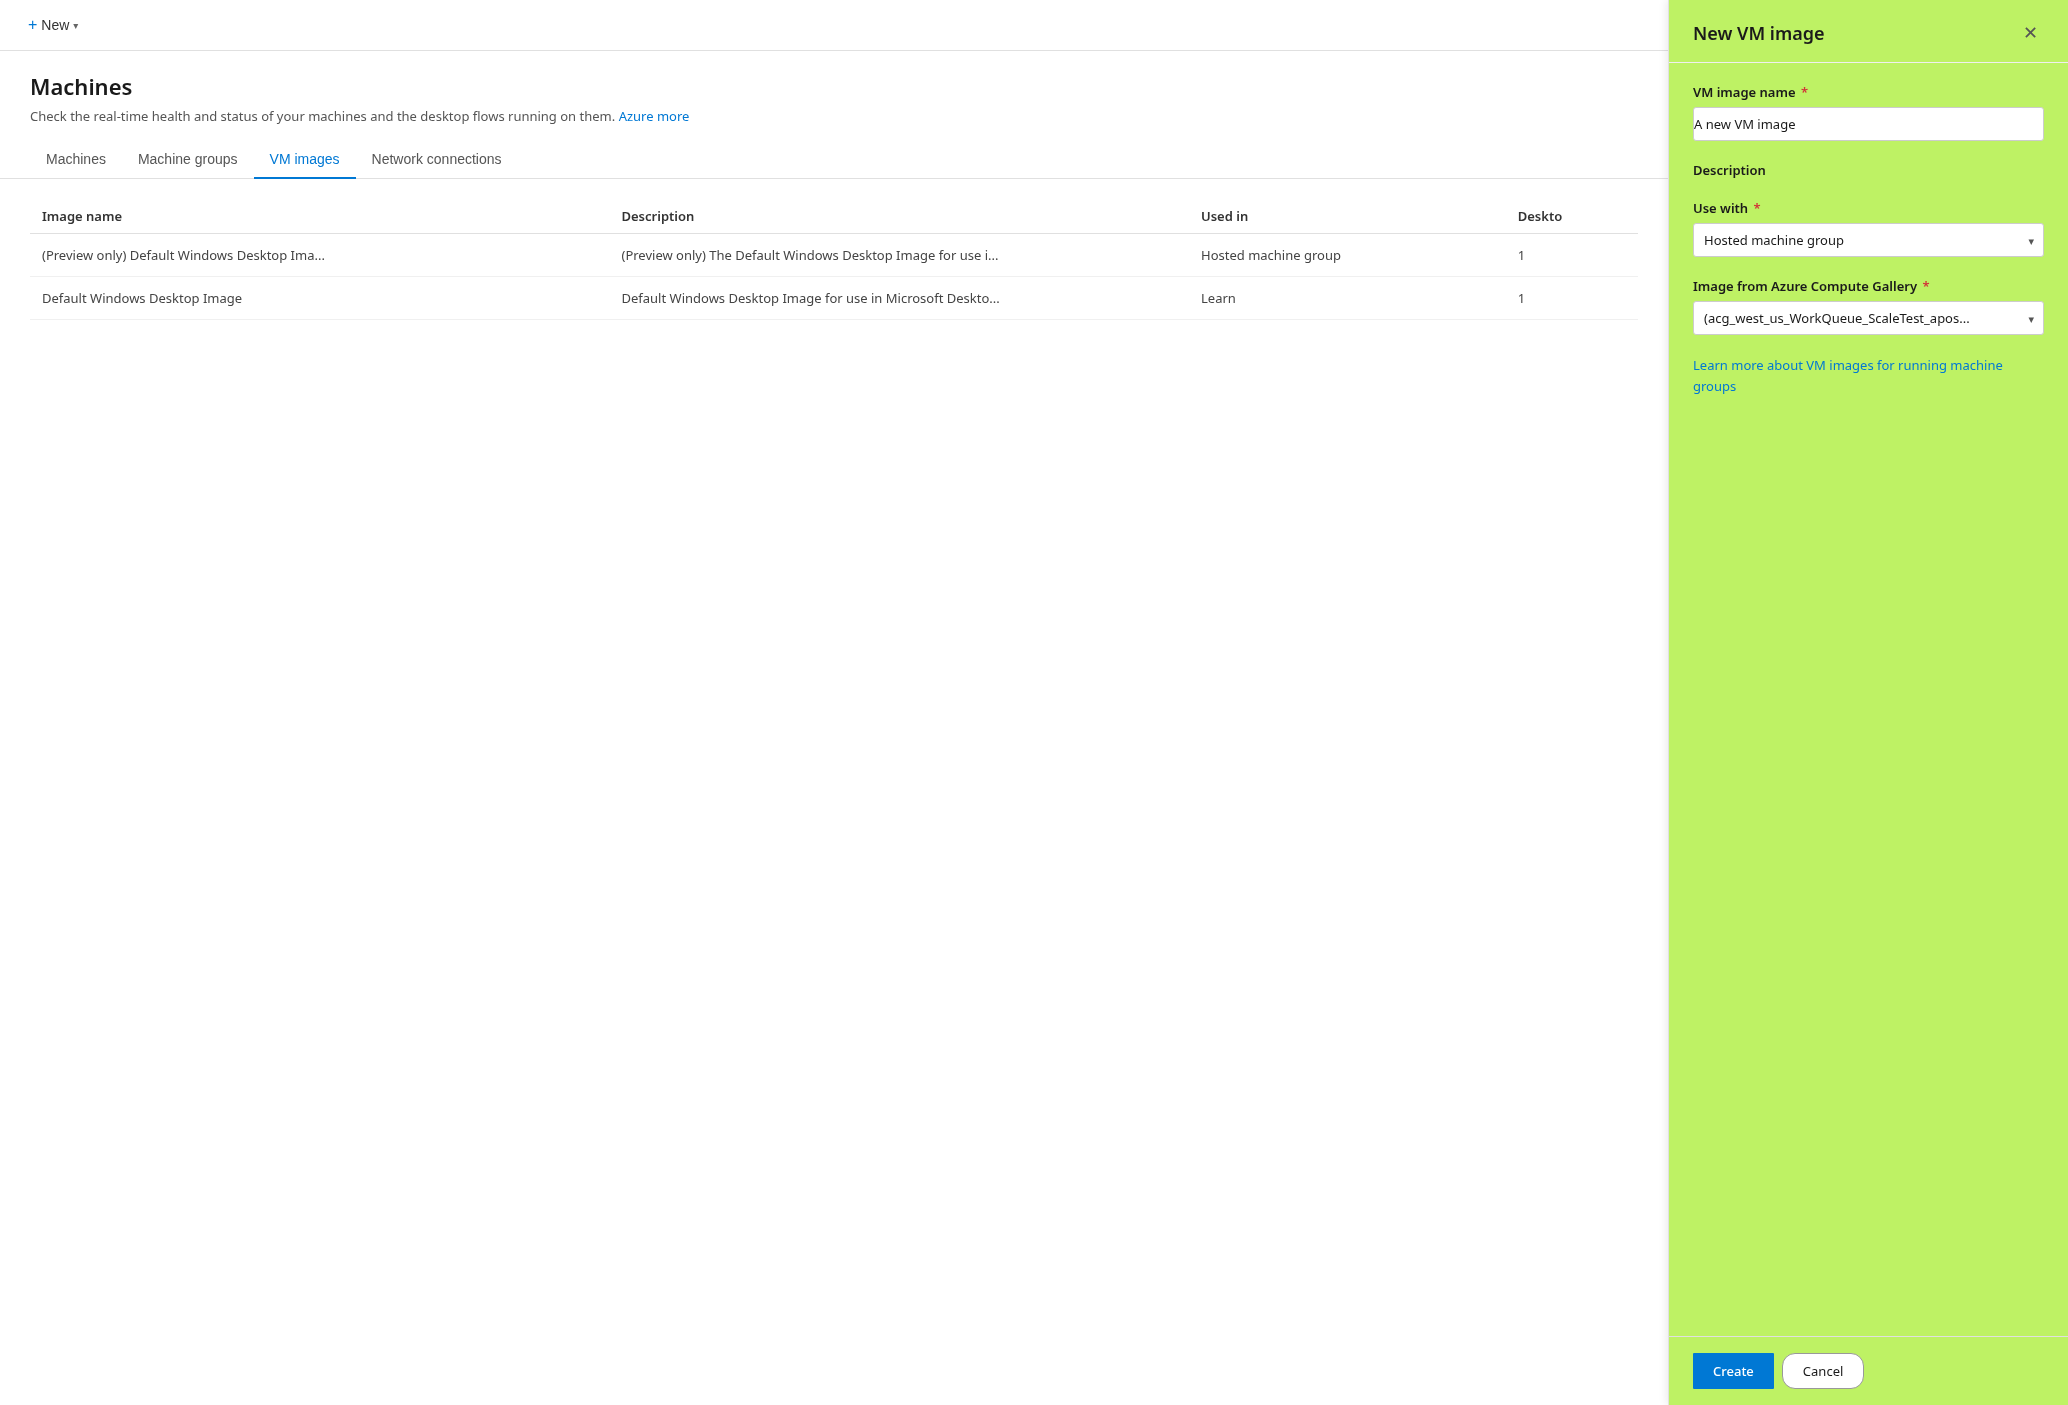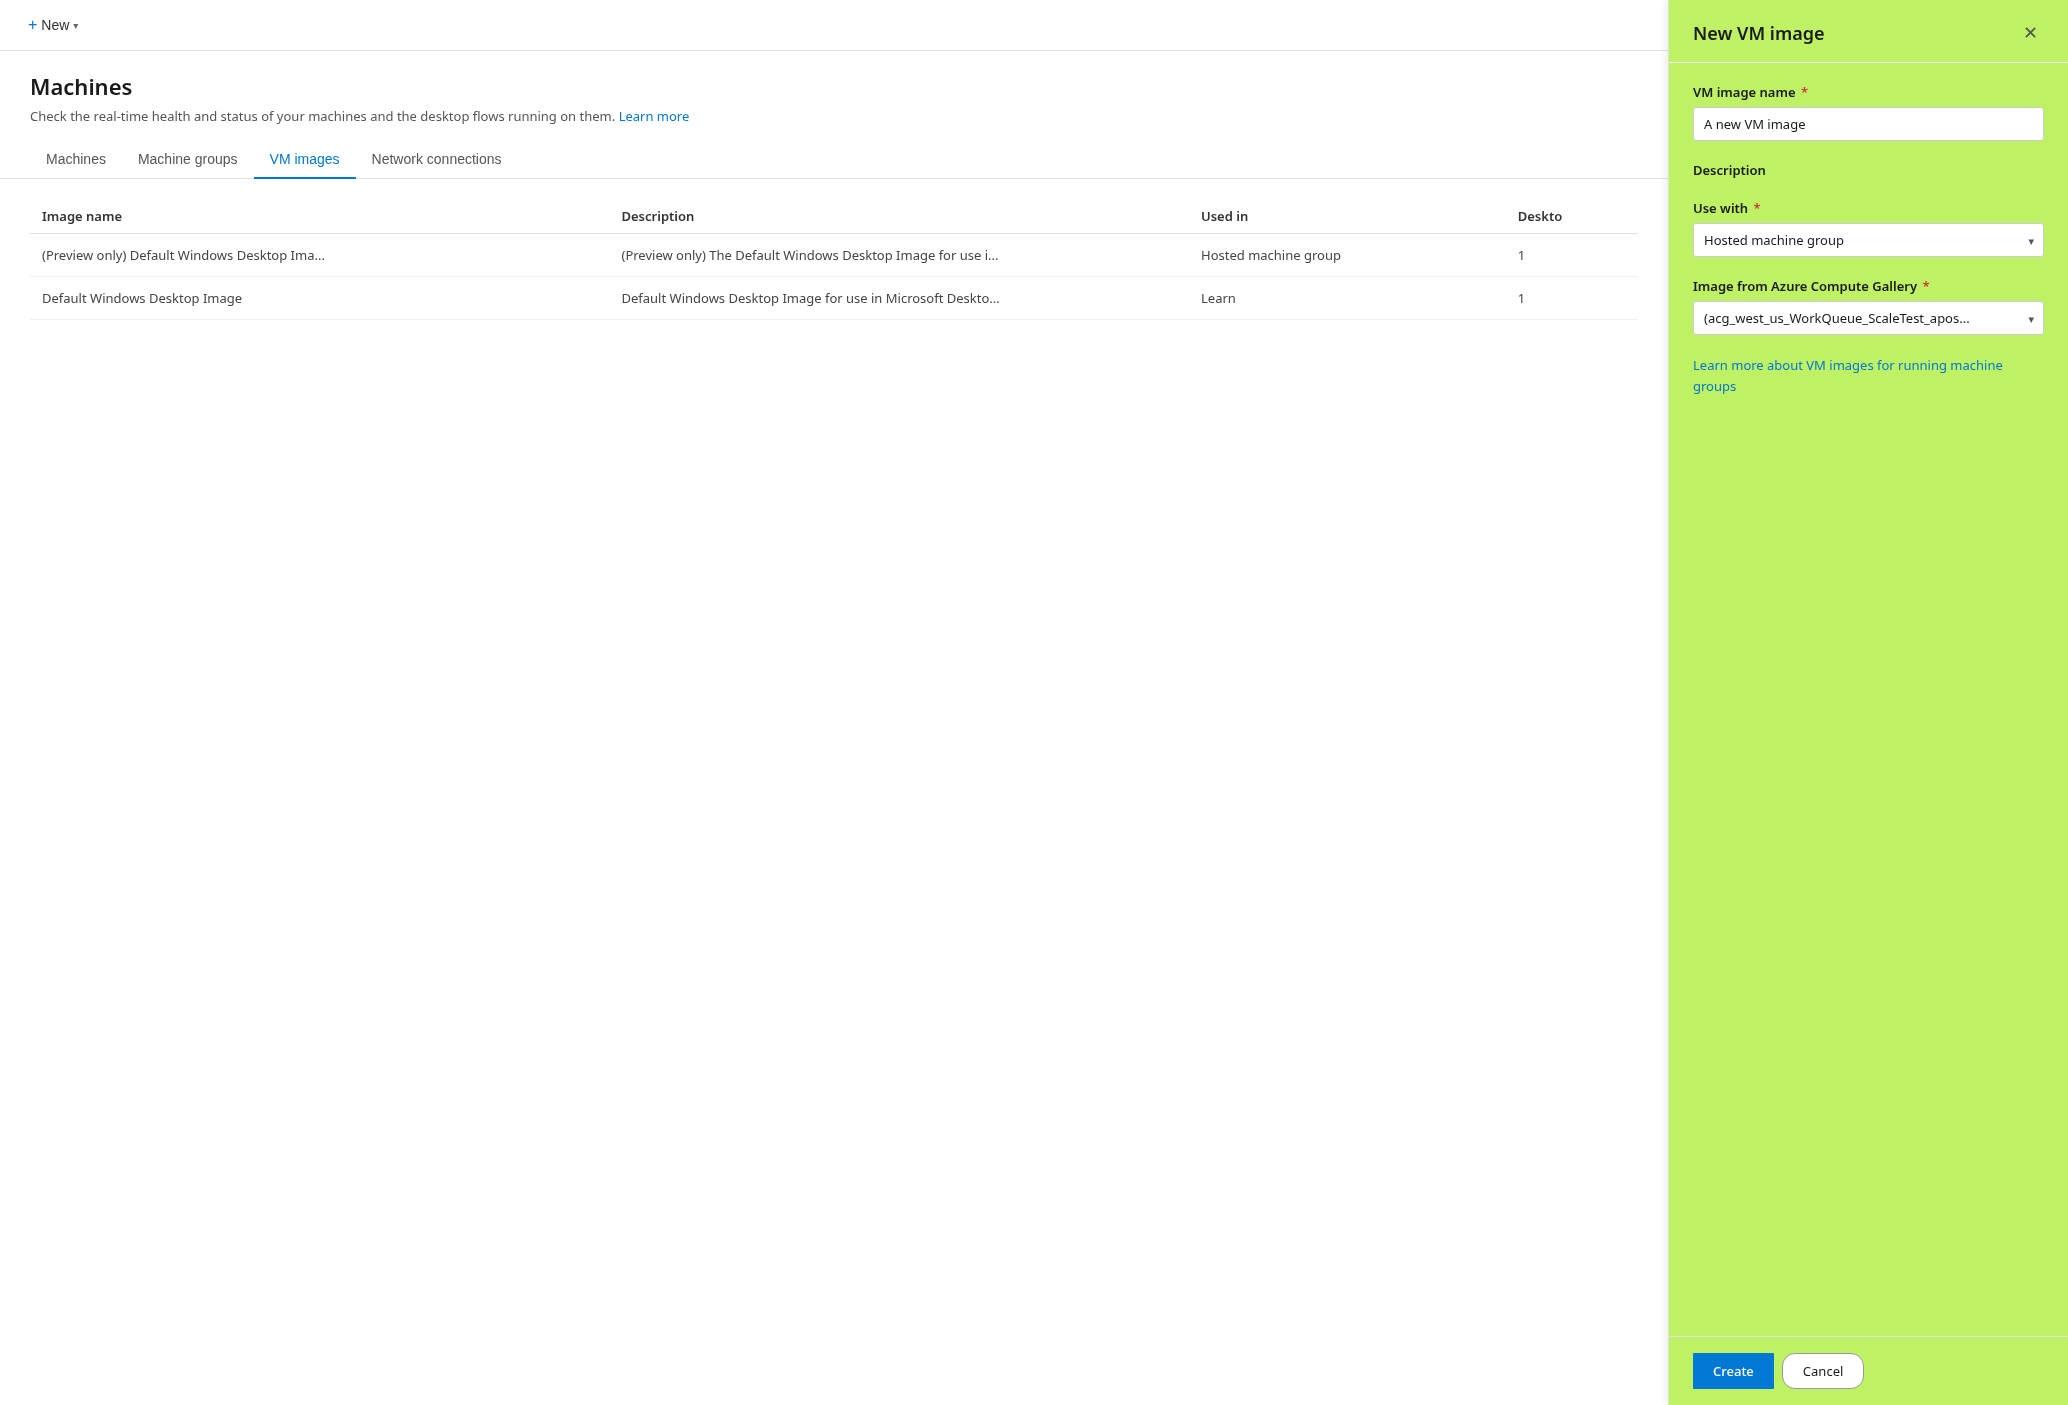--- a/index.html
+++ b/index.html
@@ -193,21 +193,21 @@
       margin-bottom: 6px;
     }
 
     .required {
       color: #d13438;
       margin-left: 2px;
     }
 
     .form-input {
       width: 100%;
-      padding: 7px 10px;
+      padding: 7px 0;
       border: 1px solid #ccc;
       border-radius: 3px;
       font-size: 13px;
       font-family: inherit;
       color: #1a1a1a;
       outline: none;
     }
 
     textarea.form-input {
       resize: vertical;
@@ -291,21 +291,21 @@
       <span class="plus">+</span>
       <span>New</span>
       <span class="chevron">▾</span>
     </button>
   </div>
 
   <div class="page-header">
     <div class="page-title">Machines</div>
     <div class="page-subtitle">
       <span>Check the real-time health and status of your machines and the desktop flows running on them.</span>
-      <a href="#">Learn more</a>
+      <a href="#">Azure more</a>
     </div>
   </div>
 
   <div class="tabs">
     <button class="tab">
       <span>Machines</span>
     </button>
     <button class="tab">
       <span>Machine groups</span>
     </button>

